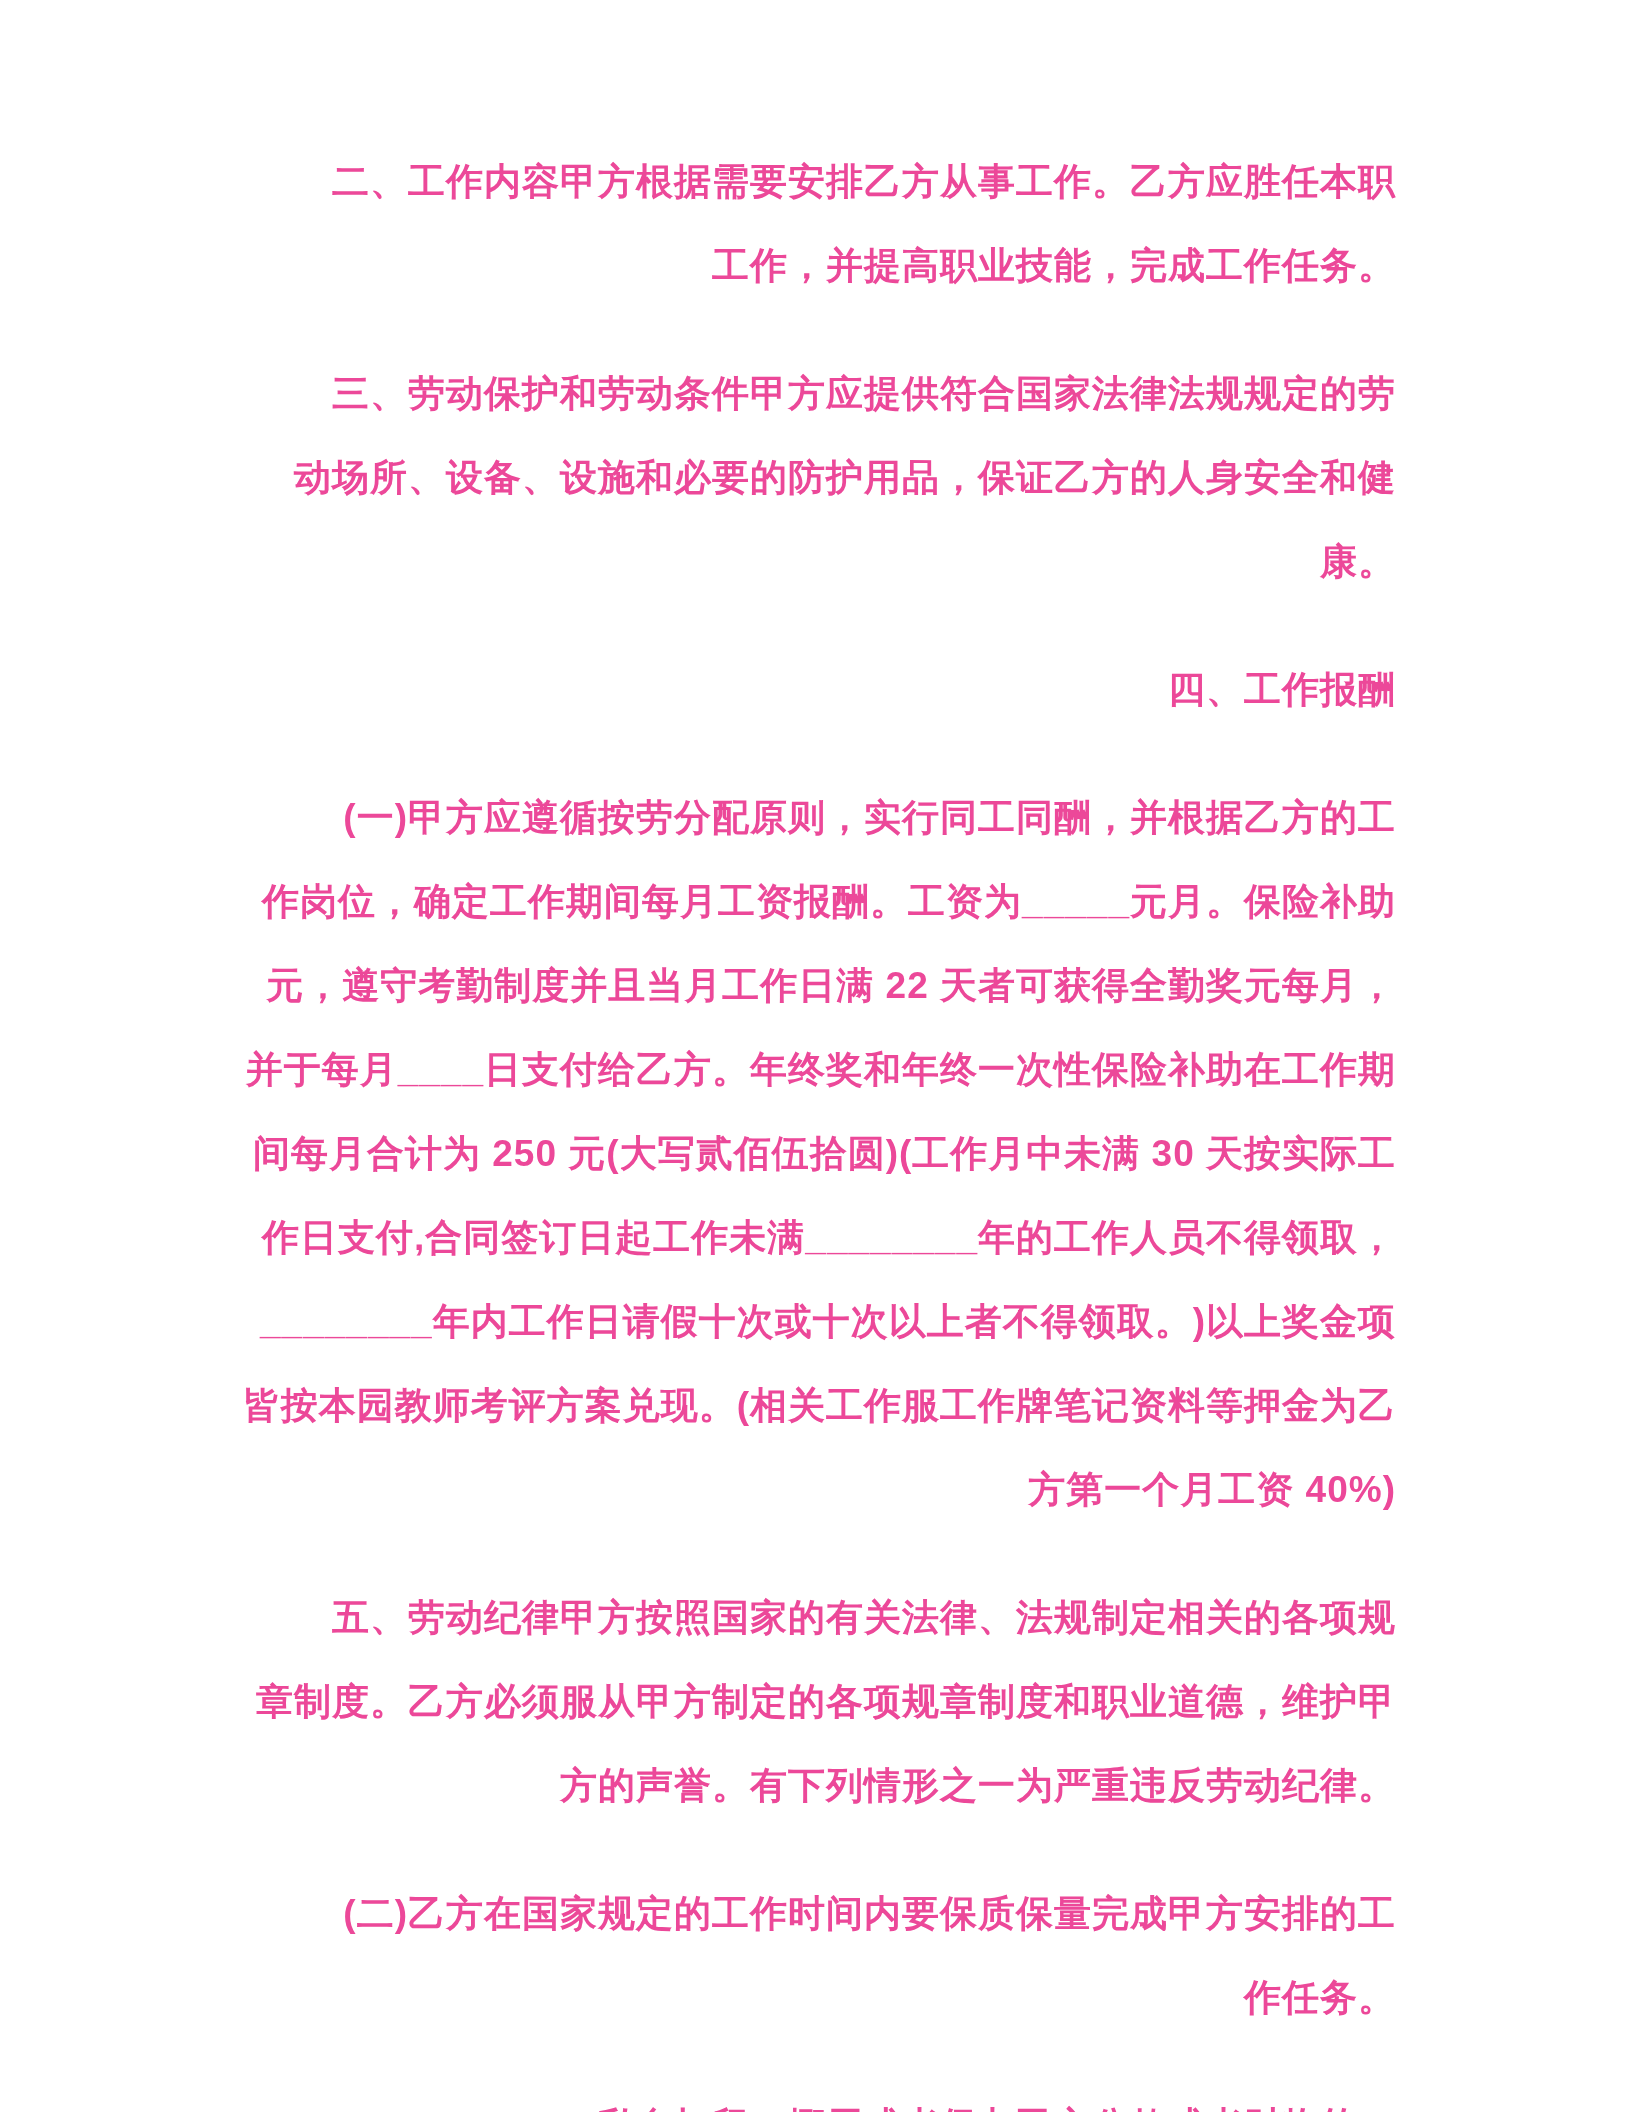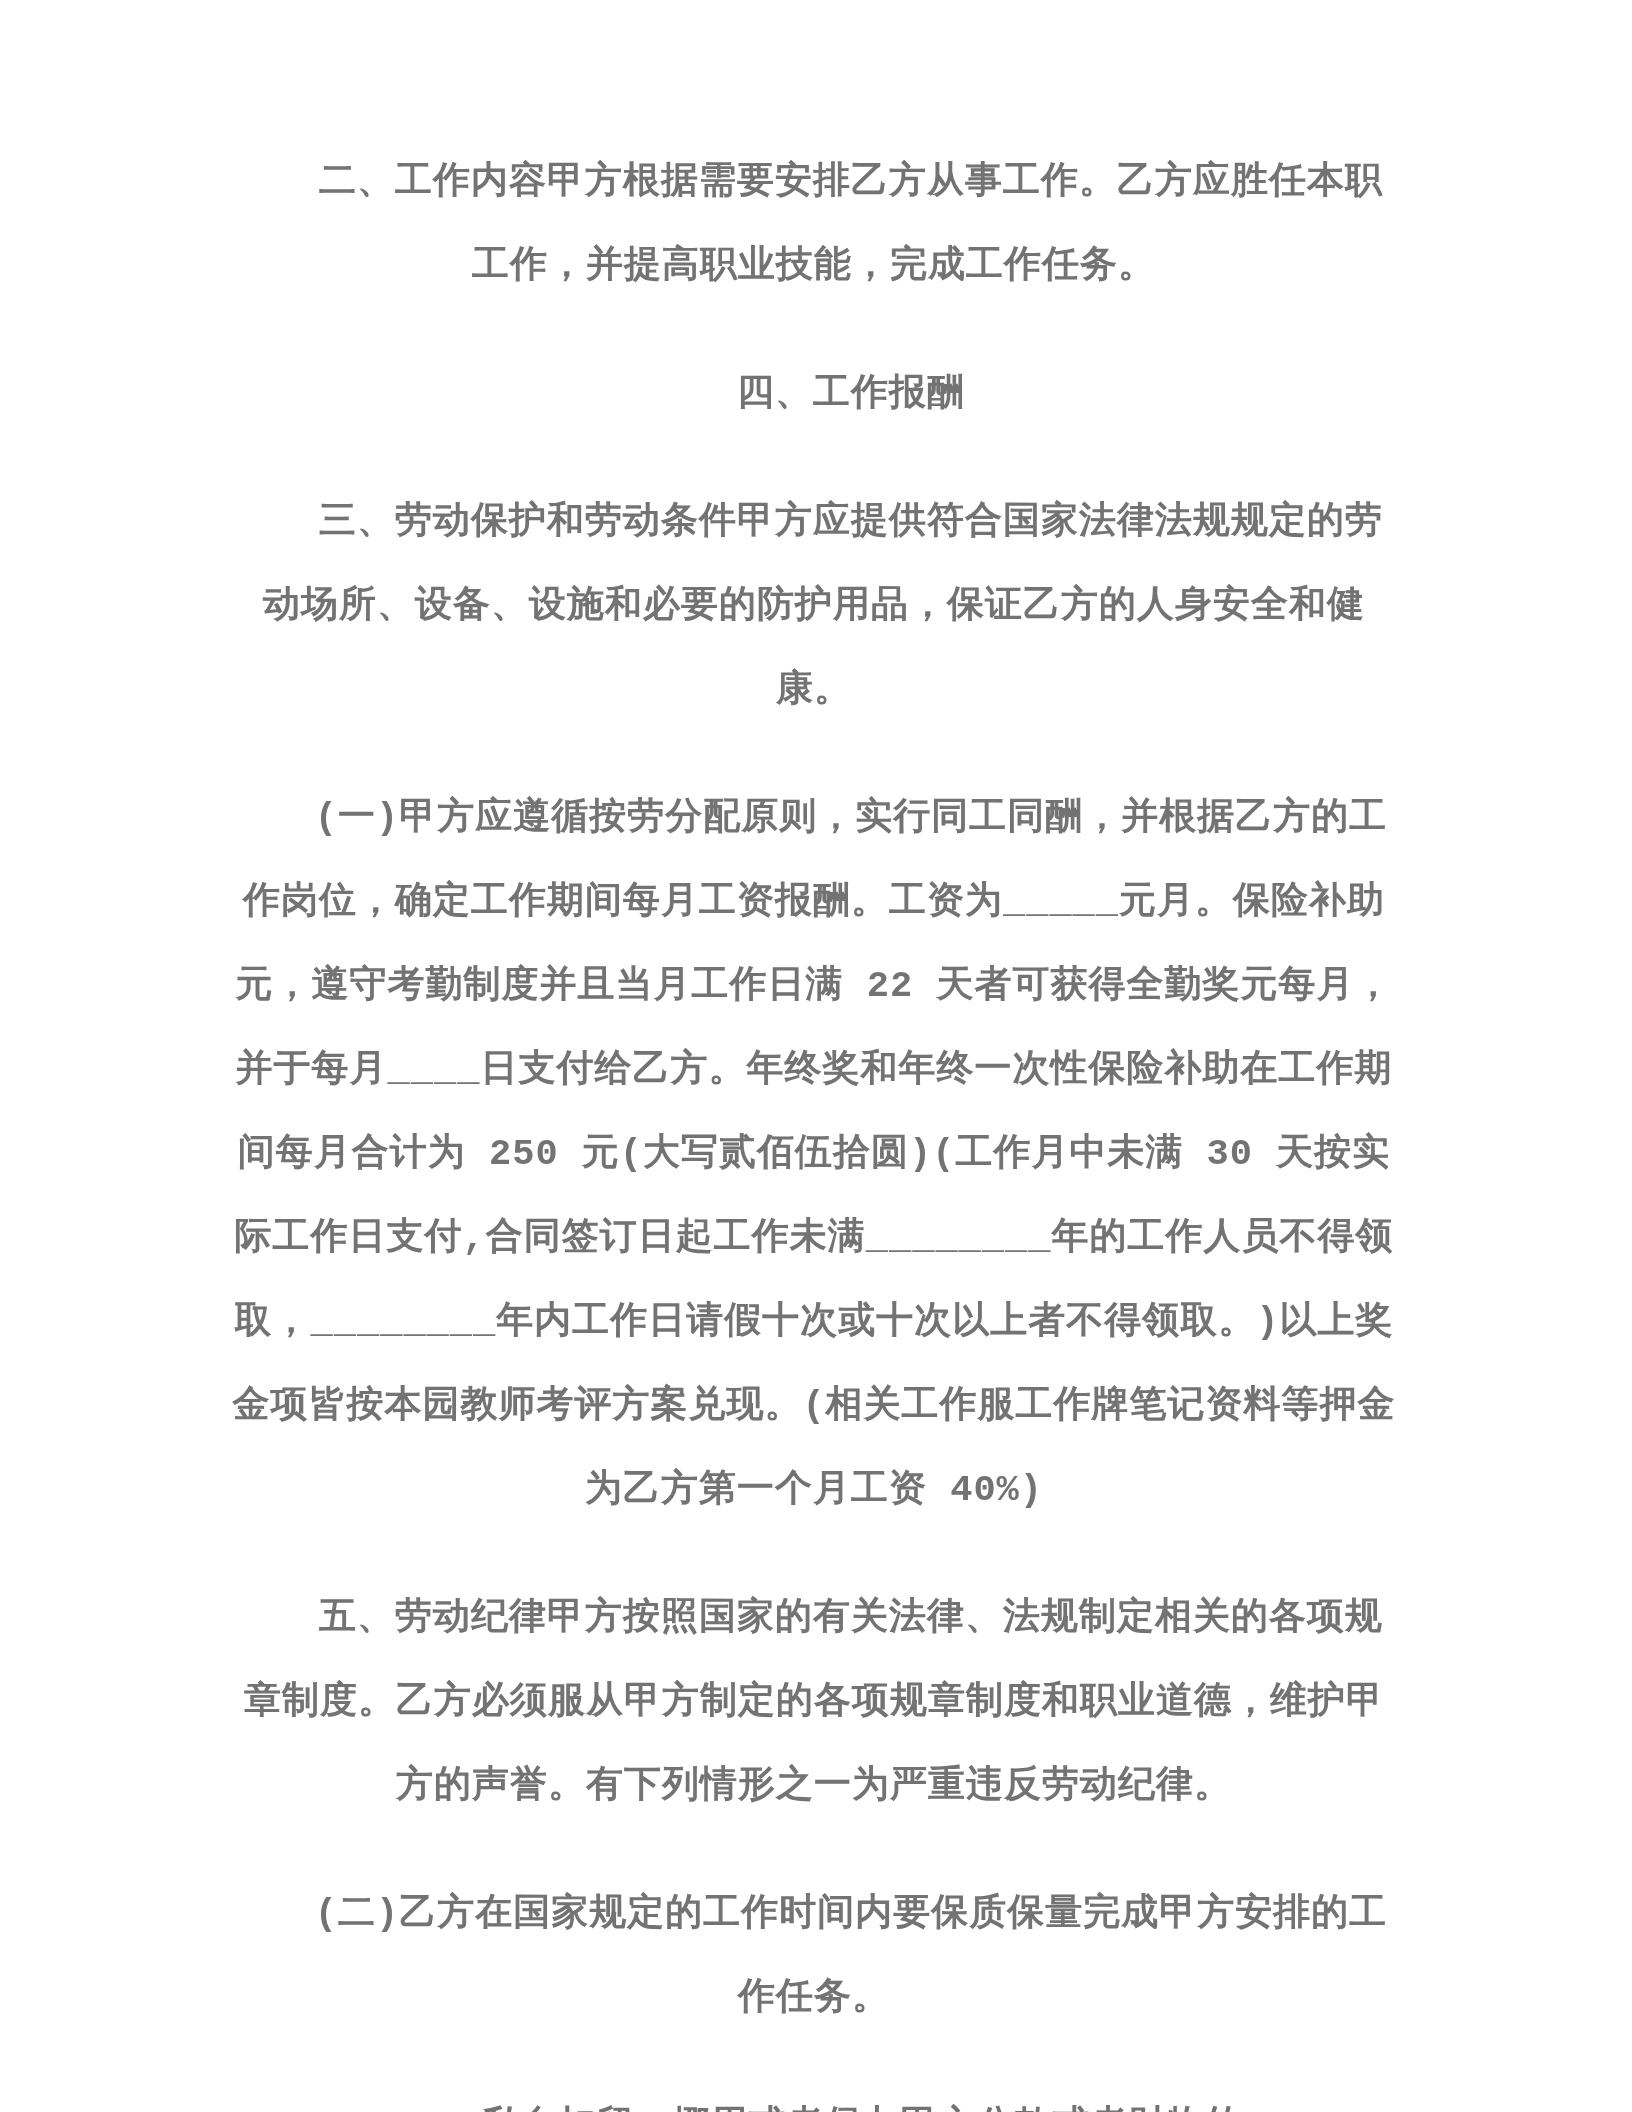--- a/index.html
+++ b/index.html
@@ -12,41 +12,41 @@
       position: relative;
       width: 1632px;
       height: 2112px;
       background: #ffffff;
       box-sizing: border-box;
       padding: 140px 236px 0 232px;
       overflow: hidden;
     }
 
     .para {
-      font-family: Liberation Mono, monospace;
+      font-family: Liberation Sans, sans-serif;
       font-weight: 700;
-      color: #737373;
+      color: #ec4899;
       font-size: 37px;
       line-height: 84px;
       letter-spacing: 1px;
       text-indent: 2em;
-      text-align: center;
+      text-align: right;
       margin: 0 0 44px 0;
     }
   </style>
 </head>
 <body>
 
 <div class="page">
 
   <p class="para">二、工作内容甲方根据需要安排乙方从事工作。乙方应胜任本职工作，并提高职业技能，完成工作任务。</p>
 
+  <p class="para">三、劳动保护和劳动条件甲方应提供符合国家法律法规规定的劳动场所、设备、设施和必要的防护用品，保证乙方的人身安全和健康。</p>
+
   <p class="para">四、工作报酬</p>
-
-  <p class="para">三、劳动保护和劳动条件甲方应提供符合国家法律法规规定的劳动场所、设备、设施和必要的防护用品，保证乙方的人身安全和健康。</p>
 
   <p class="para">(一)甲方应遵循按劳分配原则，实行同工同酬，并根据乙方的工作岗位，确定工作期间每月工资报酬。工资为_____元月。保险补助元，遵守考勤制度并且当月工作日满 22 天者可获得全勤奖元每月，并于每月____日支付给乙方。年终奖和年终一次性保险补助在工作期间每月合计为 250 元(大写贰佰伍拾圆)(工作月中未满 30 天按实际工作日支付,合同签订日起工作未满________年的工作人员不得领取，________年内工作日请假十次或十次以上者不得领取。)以上奖金项皆按本园教师考评方案兑现。(相关工作服工作牌笔记资料等押金为乙方第一个月工资 40%)</p>
 
   <p class="para">五、劳动纪律甲方按照国家的有关法律、法规制定相关的各项规章制度。乙方必须服从甲方制定的各项规章制度和职业道德，维护甲方的声誉。有下列情形之一为严重违反劳动纪律。</p>
 
   <p class="para">(二)乙方在国家规定的工作时间内要保质保量完成甲方安排的工作任务。</p>
 
   <p class="para">1、私自扣留、挪用或者侵占甲方公款或者财物的。</p>
 
 </div>

